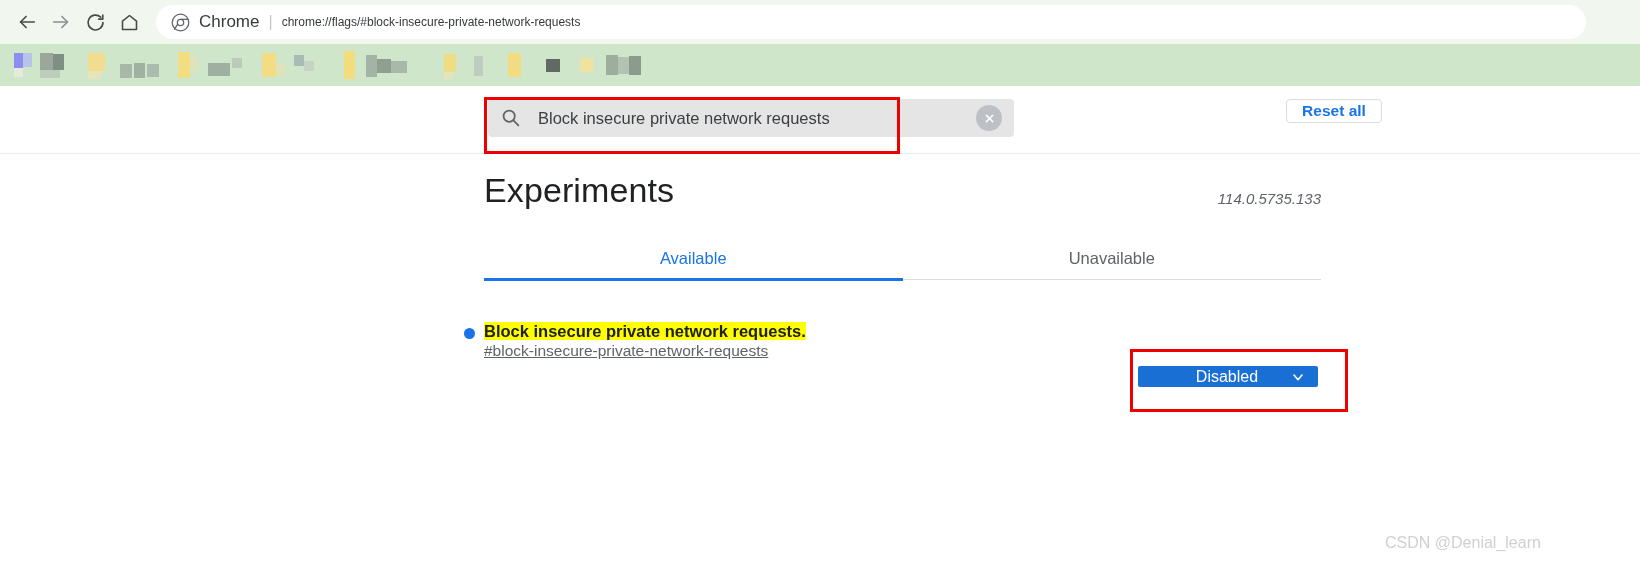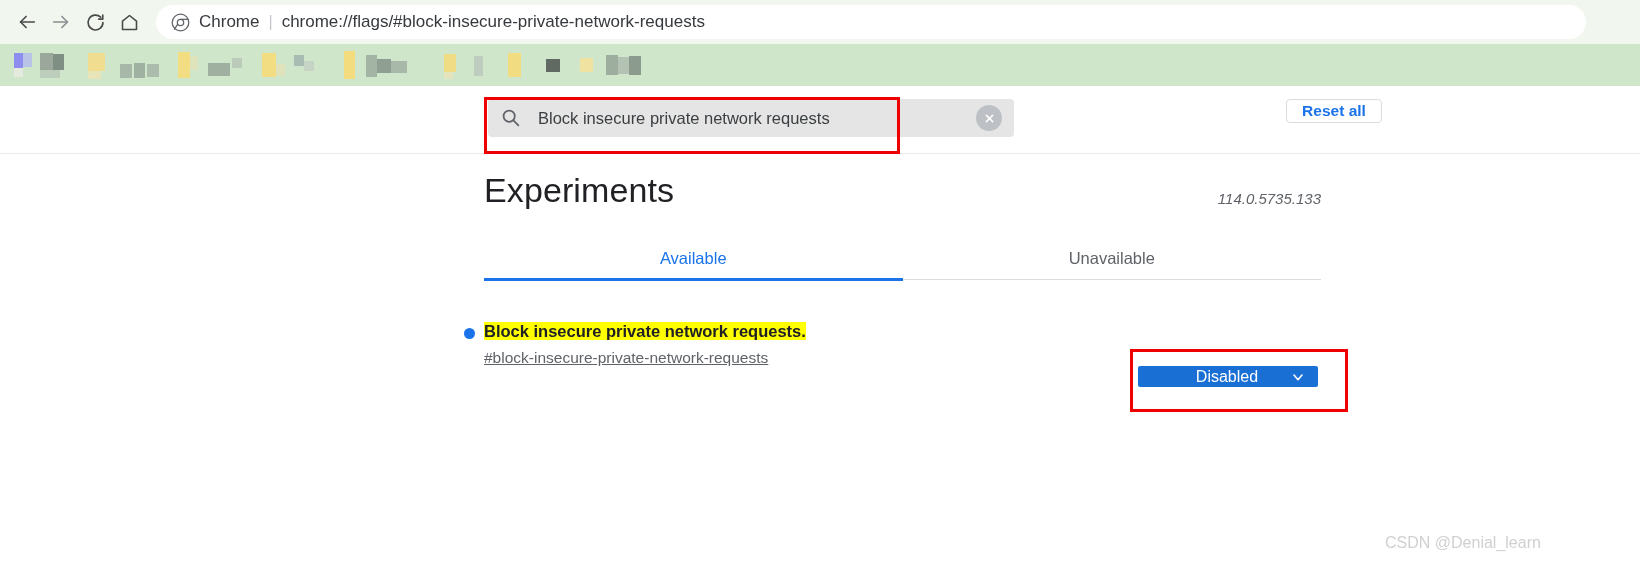--- a/index.html
+++ b/index.html
@@ -52,21 +52,21 @@
     font-size: 17px;
     color: #36393d;
     white-space: nowrap;
   }
   .omnibox-sep {
     color: #c3c7cb;
     margin: 0 9px;
     font-size: 16px;
   }
   .omnibox-url {
-    font-size: 17px;
+    font-size: 12px;
     color: #36393d;
     white-space: nowrap;
     overflow: hidden;
   }
 
   
   .bookmarks-bar {
     position: absolute; left: 0; top: 44px;
     width: 1640px; height: 42px;
     background: #cfe6cb;
@@ -191,21 +191,20 @@
     line-height: 1.35;
   }
   .exp-desc {
     margin-top: 7px;
     font-size: 16px;
     color: #5f6368;
     line-height: 1.58;
     width: 645px;
   }
   .exp-permalink {
-    margin-top: 7px;
     font-size: 15.5px;
     color: #5f6368;
     text-decoration: underline;
     display: inline-block;
   }
 
   
   .exp-select {
     position: absolute; left: 674px; top: 46px;
     width: 180px; height: 21px;

